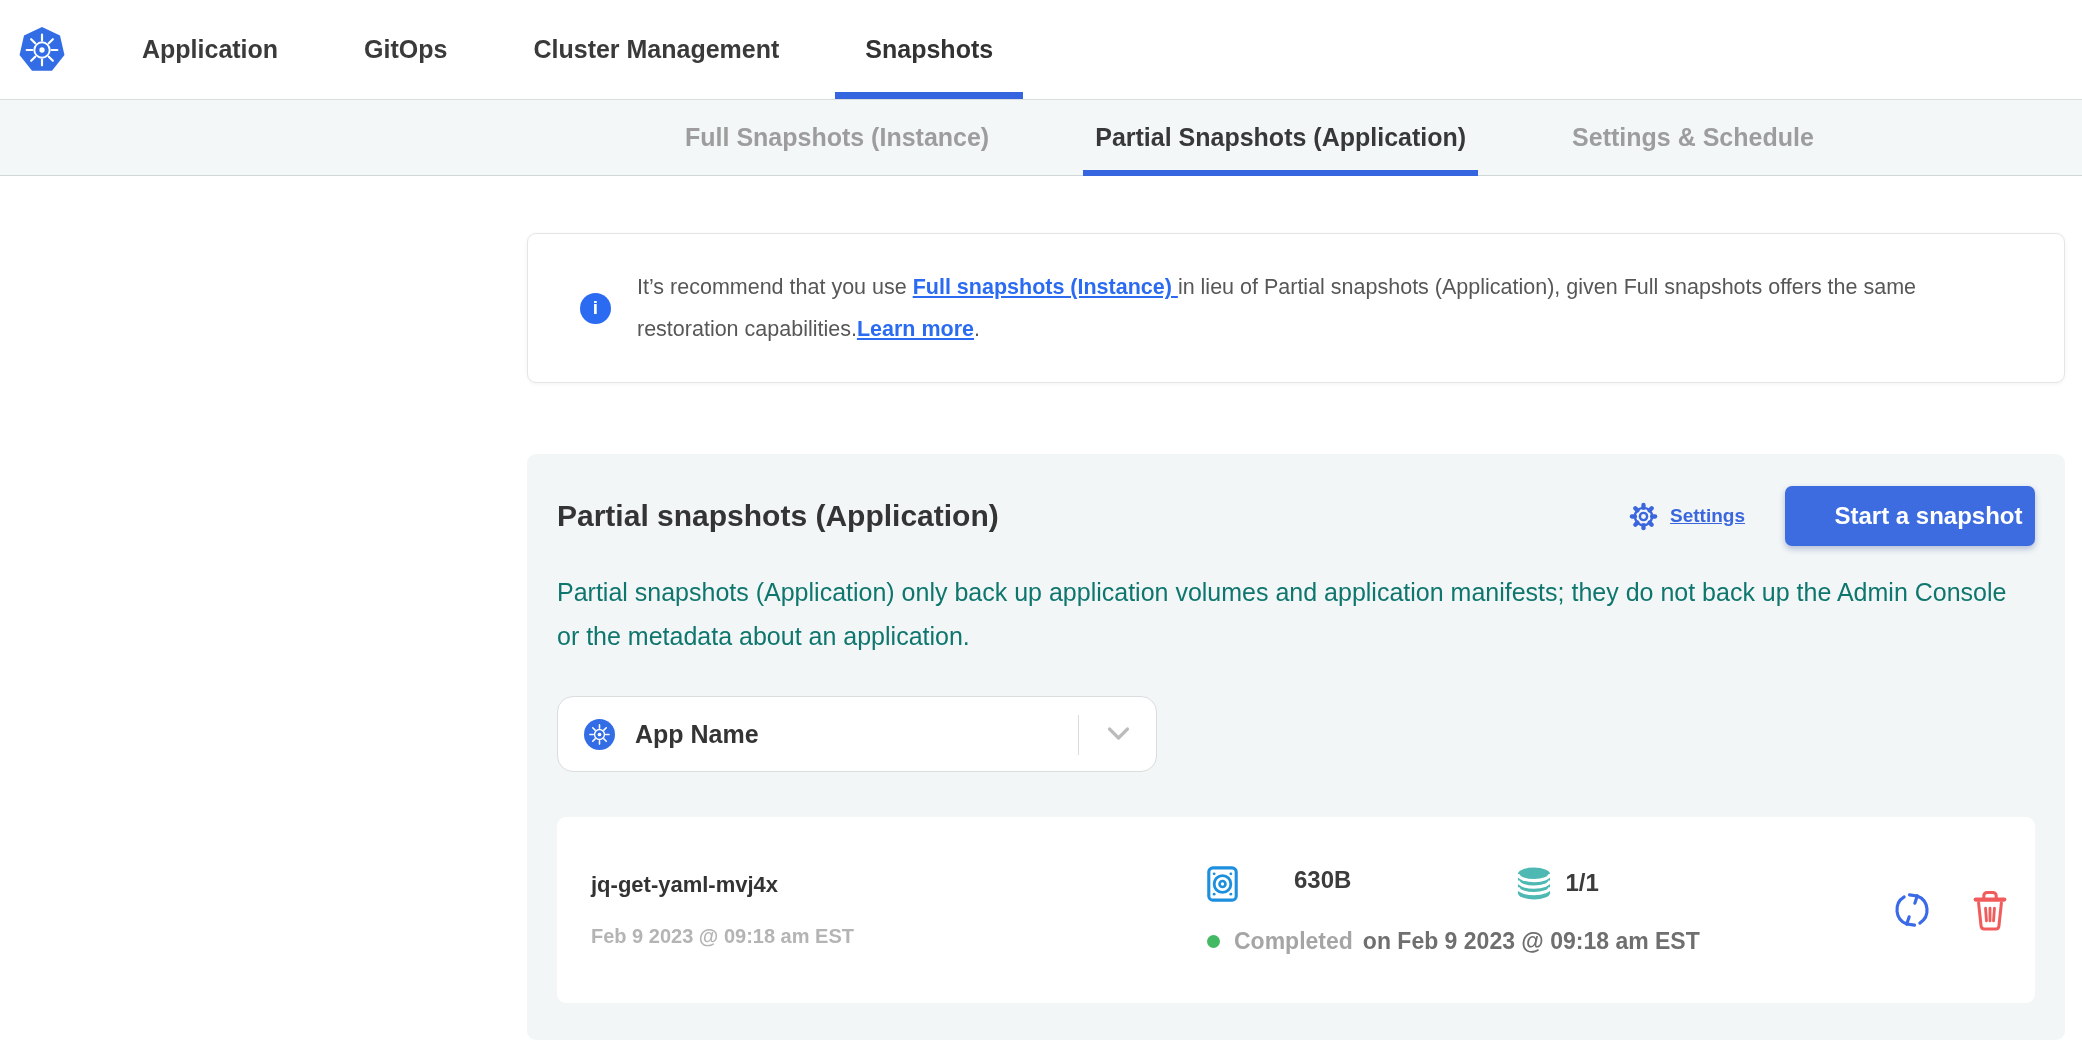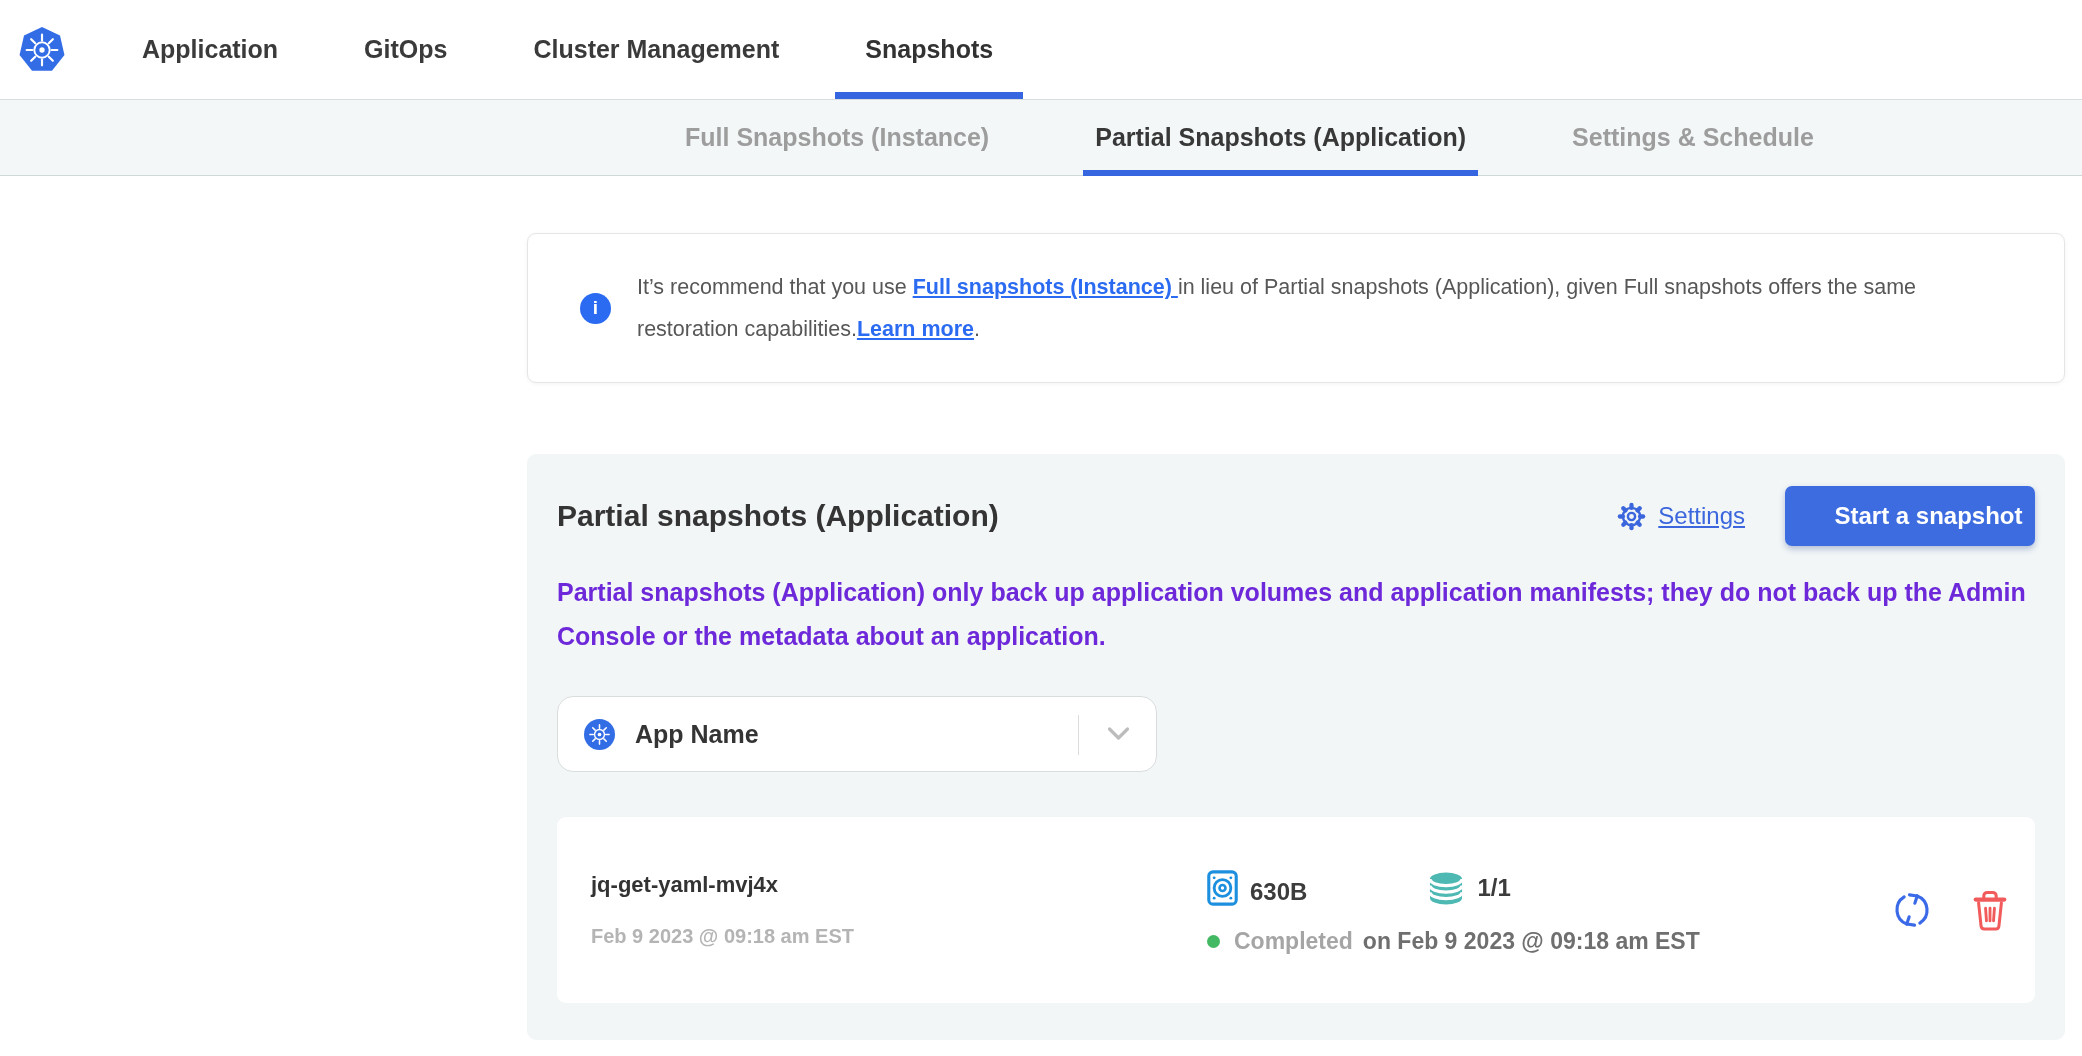--- a/index.html
+++ b/index.html
@@ -35,43 +35,43 @@
   .banner-text { font-size:21.5px; line-height:42px; color:#575757; font-weight:500; }
   .banner-link { color:#2a6bf2; font-weight:700; text-decoration:underline; cursor:pointer; }
 
   
   .panel { margin:71px 0 0 527px; width:1538px; height:586px; background:#f2f6f7;
     border-radius:9px; padding:32px 30px 0 30px; }
   .panel-head { display:flex; align-items:center; height:60px; }
   .panel-title { font-size:30px; font-weight:700; color:#343434; }
   .panel-actions { margin-left:auto; display:flex; align-items:center; }
   .gear-wrap { width:31px; height:31px; margin-right:11px; cursor:pointer; }
-  .settings-link { font-size:24px; font-weight:400; color:#3b66dd; text-decoration:underline; cursor:pointer; }
+  .settings-link { font-size:19px; font-weight:700; color:#3b66dd; text-decoration:underline; cursor:pointer; }
   .start-btn { margin-left:40px; width:250px; height:60px; background:#3d6ce0; color:#fff;
     font-size:24px; font-weight:700; border:none; border-radius:7px; cursor:pointer;
     box-shadow:0 3px 6px rgba(30,60,140,.3); font-family:inherit;padding-left:37px; }
-  .desc { margin-top:24px; font-size:25px; line-height:44px; color:#6d28d9; font-weight:700; max-width:1480px; }
+  .desc { margin-top:24px; font-size:25px; line-height:44px; color:#0f766e; font-weight:400; max-width:1480px; }
 
   
   .app-select { margin-top:38px; width:600px; height:76px; background:#fff;
     border:1px solid #d9dddd; border-radius:16px; position:relative;
     display:flex; align-items:center; padding-left:26px; cursor:pointer; }
   .k8s-badge { width:31px; height:31px; flex-shrink:0; }
   .app-select-label { margin-left:20px; font-size:25px; font-weight:700; color:#343434; }
   .select-divider { position:absolute; right:77px; top:18px; height:40px; width:1px; background:#dcdcdc; }
   .chevron { position:absolute; right:26px; top:50%; transform:translateY(-50%); line-height:0; }
 
   
   .snap-row { margin-top:45px; height:186px; background:#fff; border-radius:9px;
     display:flex; align-items:center; padding:0 26px 0 34px; }
   .snap-left { width:616px; flex-shrink:0; }
   .snap-name { font-size:22px; font-weight:700; color:#333; }
   .snap-started { margin-top:27px; font-size:20px; font-weight:700; color:#b4b4b4; }
   .snap-mid { display:flex; flex-direction:column; }
-  .mid-top { display:flex; align-items:flex-end; height:40px; }
+  .mid-top { display:flex; align-items:flex-start; height:40px;gap:44px; }
   .icon-wrap { line-height:0; }
   .metric-val { margin-left:12px; font-size:24px; font-weight:700; color:#3c3c3c; }
   .db-group { margin-left:120px; display:flex; align-items:center; }
   .mid-bottom { margin-top:22px; display:flex; align-items:center; font-size:23px;text-align:center; }
   .status-dot { width:13px; height:13px; border-radius:50%; background:#44b964; margin-right:14px; flex-shrink:0; }
   .status-label { color:#a5a5a5; font-weight:600; }
   .status-date { margin-left:10px; color:#6f6f6f; font-weight:700; }
   .snap-actions { margin-left:auto; display:flex; align-items:center; gap:36px; }
   .action-btn { line-height:0; cursor:pointer; background:none; border:none; padding:0; }
 </style>

